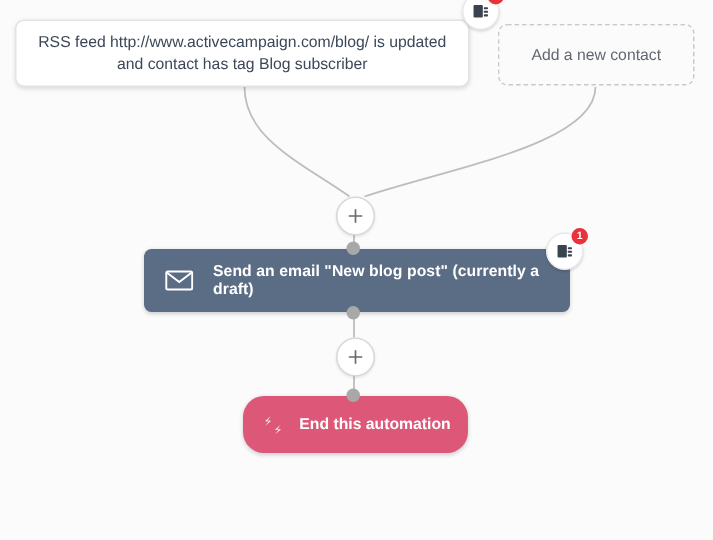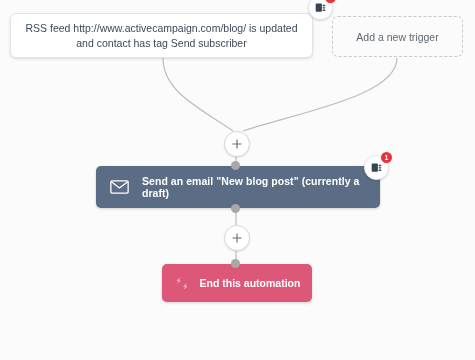--- a/index.html
+++ b/index.html
@@ -189,21 +189,21 @@
 
   
   .end-automation {
     position: absolute;
     left: 162px;
     top: 264px;
     width: 150px;
     height: 38px;
     box-sizing: border-box;
     background: #dd5878;
-    border-radius: 5px;
+    border-radius: 14px;
     box-shadow: 0 1px 3px rgba(0,0,0,0.18);
     display: flex;
     align-items: center;
     justify-content: center;
     z-index: 4;
     cursor: pointer;
   }
   .end-icon {
     width: 16px;
     height: 15px;
@@ -230,38 +230,38 @@
 
     <path d="M 236 155 L 236 166" fill="none" stroke="#bdbdbd" stroke-width="1.2"></path>
 
     <path d="M 236 208 L 236 225" fill="none" stroke="#bdbdbd" stroke-width="1.2"></path>
 
     <path d="M 236 249 L 236 264" fill="none" stroke="#bdbdbd" stroke-width="1.2"></path>
   </svg>
 
   <div class="trigger-card">
     <div class="trigger-card-text">
-      <b>RSS feed http://www.activecampaign.com/blog/ is updated</b><span> and contact has tag Send subscriber</span>
+      <b>RSS feed http://www.activecampaign.com/blog/ is updated</b><span> and contact has tag Blog subscriber</span>
     </div>
   </div>
 
   <div class="badge" id="badge-trigger">
     <span class="badge-glyph">
       <svg viewBox="0 0 16 16" width="11" height="11" fill="currentColor">
         <rect x="1" y="2" width="9" height="12" rx="1"></rect>
         <rect x="11" y="4" width="4" height="2" rx="0.6"></rect>
         <rect x="11" y="7.5" width="4" height="2" rx="0.6"></rect>
         <rect x="11" y="11" width="4" height="2" rx="0.6"></rect>
       </svg>
     </span>
     <span class="badge-count">2</span>
   </div>
 
   <div class="add-trigger">
-    <span class="add-trigger-label">Add a new trigger</span>
+    <span class="add-trigger-label">Add a new contact</span>
   </div>
 
   <div class="plus-node" id="plus-1">
     <svg viewBox="0 0 16 16" width="12" height="12">
       <path d="M8 2 L8 14 M2 8 L14 8" stroke="#6a6a6a" stroke-width="1.5" fill="none"></path>
     </svg>
   </div>
 
   <div class="dot" id="dot-email-top"></div>
   <div class="action-email">

